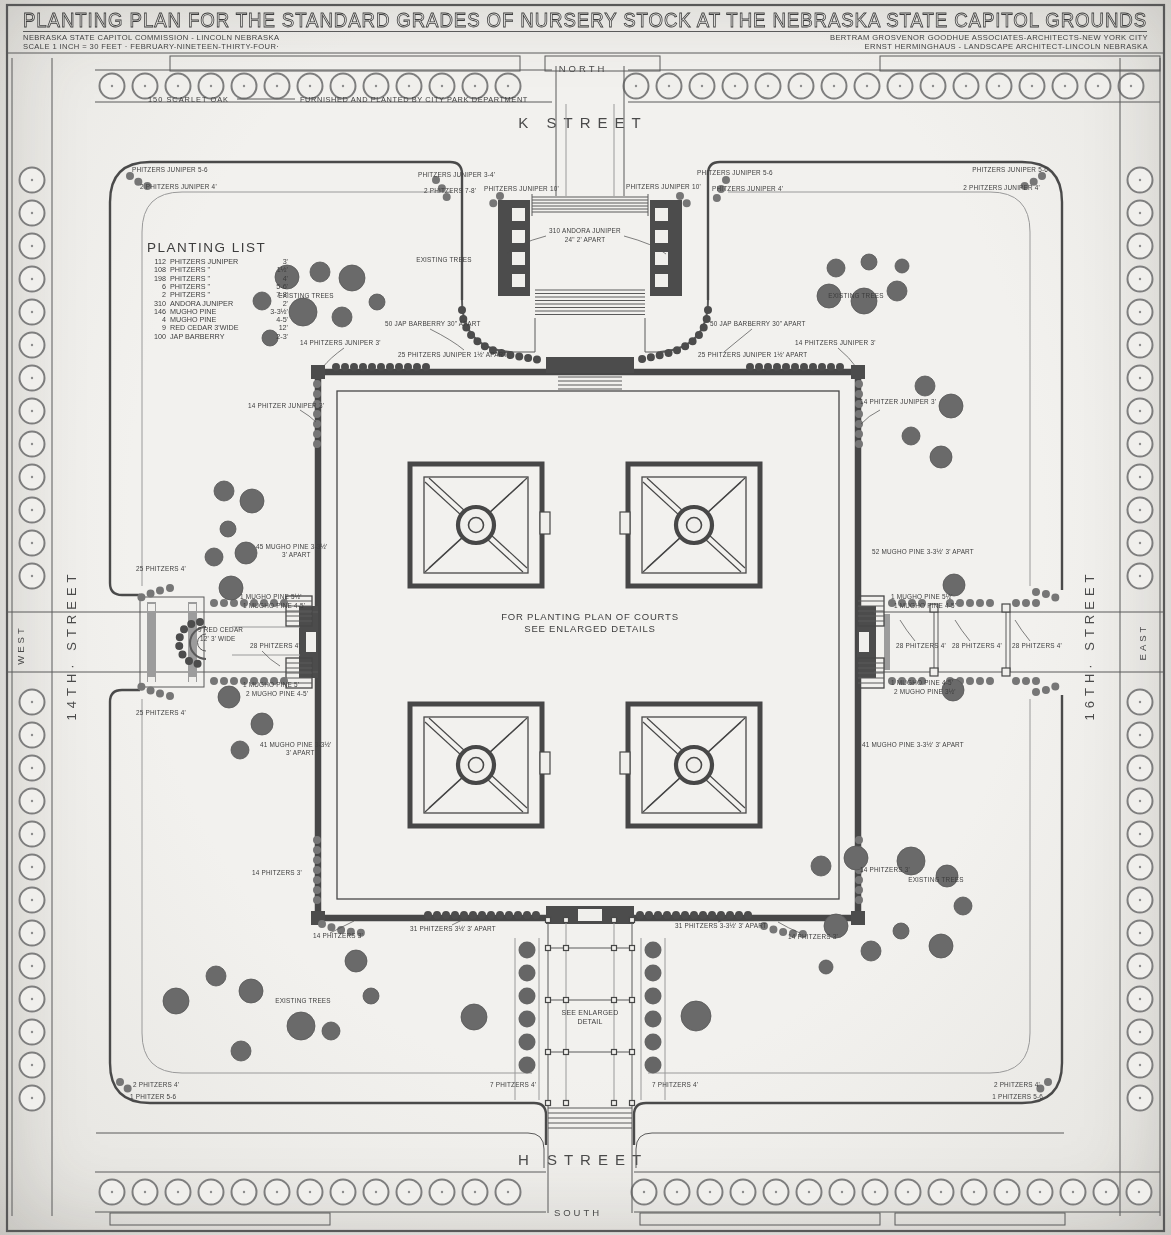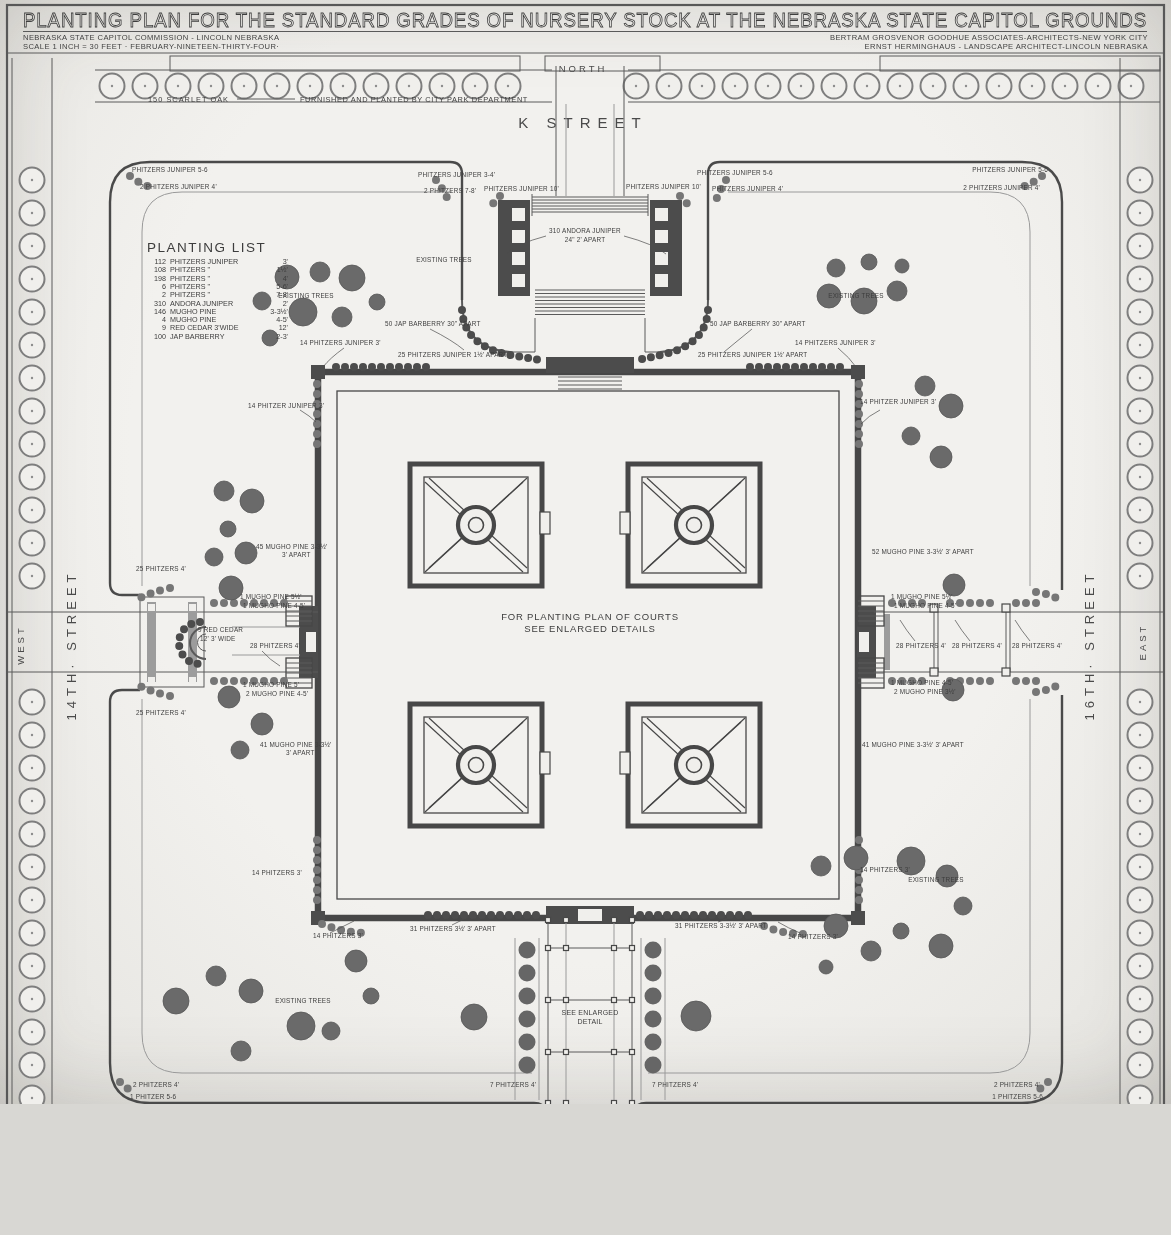--- a/index.html
+++ b/index.html
@@ -1,16 +1,16 @@
 <!DOCTYPE html>
 <html><head>
 <meta charset="utf-8">
 <style>
   html,body{margin:0;padding:0;background:#d8d7d3}
-  .sheet{position:relative;width:1171px;height:1104px;overflow:hidden;
+  .sheet{position:relative;width:1171px;height:1235px;overflow:hidden;
     background:radial-gradient(ellipse at 50% 42%, #f2f1ee 55%, #e8e7e3 88%, #dfdeda 100%);
     box-shadow:inset 0 0 90px rgba(60,55,45,.20);
     font-family:"Liberation Sans",sans-serif}
   svg{position:absolute;left:0;top:0}
   text{font-family:"Liberation Sans",sans-serif;fill:#3f3f3f}
   .t-title{font-size:21px;letter-spacing:1px;fill:none;stroke:#3e3e3e;stroke-width:.85}
   .t-sub{font-size:7.6px;letter-spacing:.4px}
   .t-street{font-size:15px;fill:#4a4a4a;letter-spacing:7px}
   .t-streetv{font-size:13px;fill:#4a4a4a;letter-spacing:5px}
   .t-compass{font-size:9.5px;fill:#4a4a4a;letter-spacing:3px}

